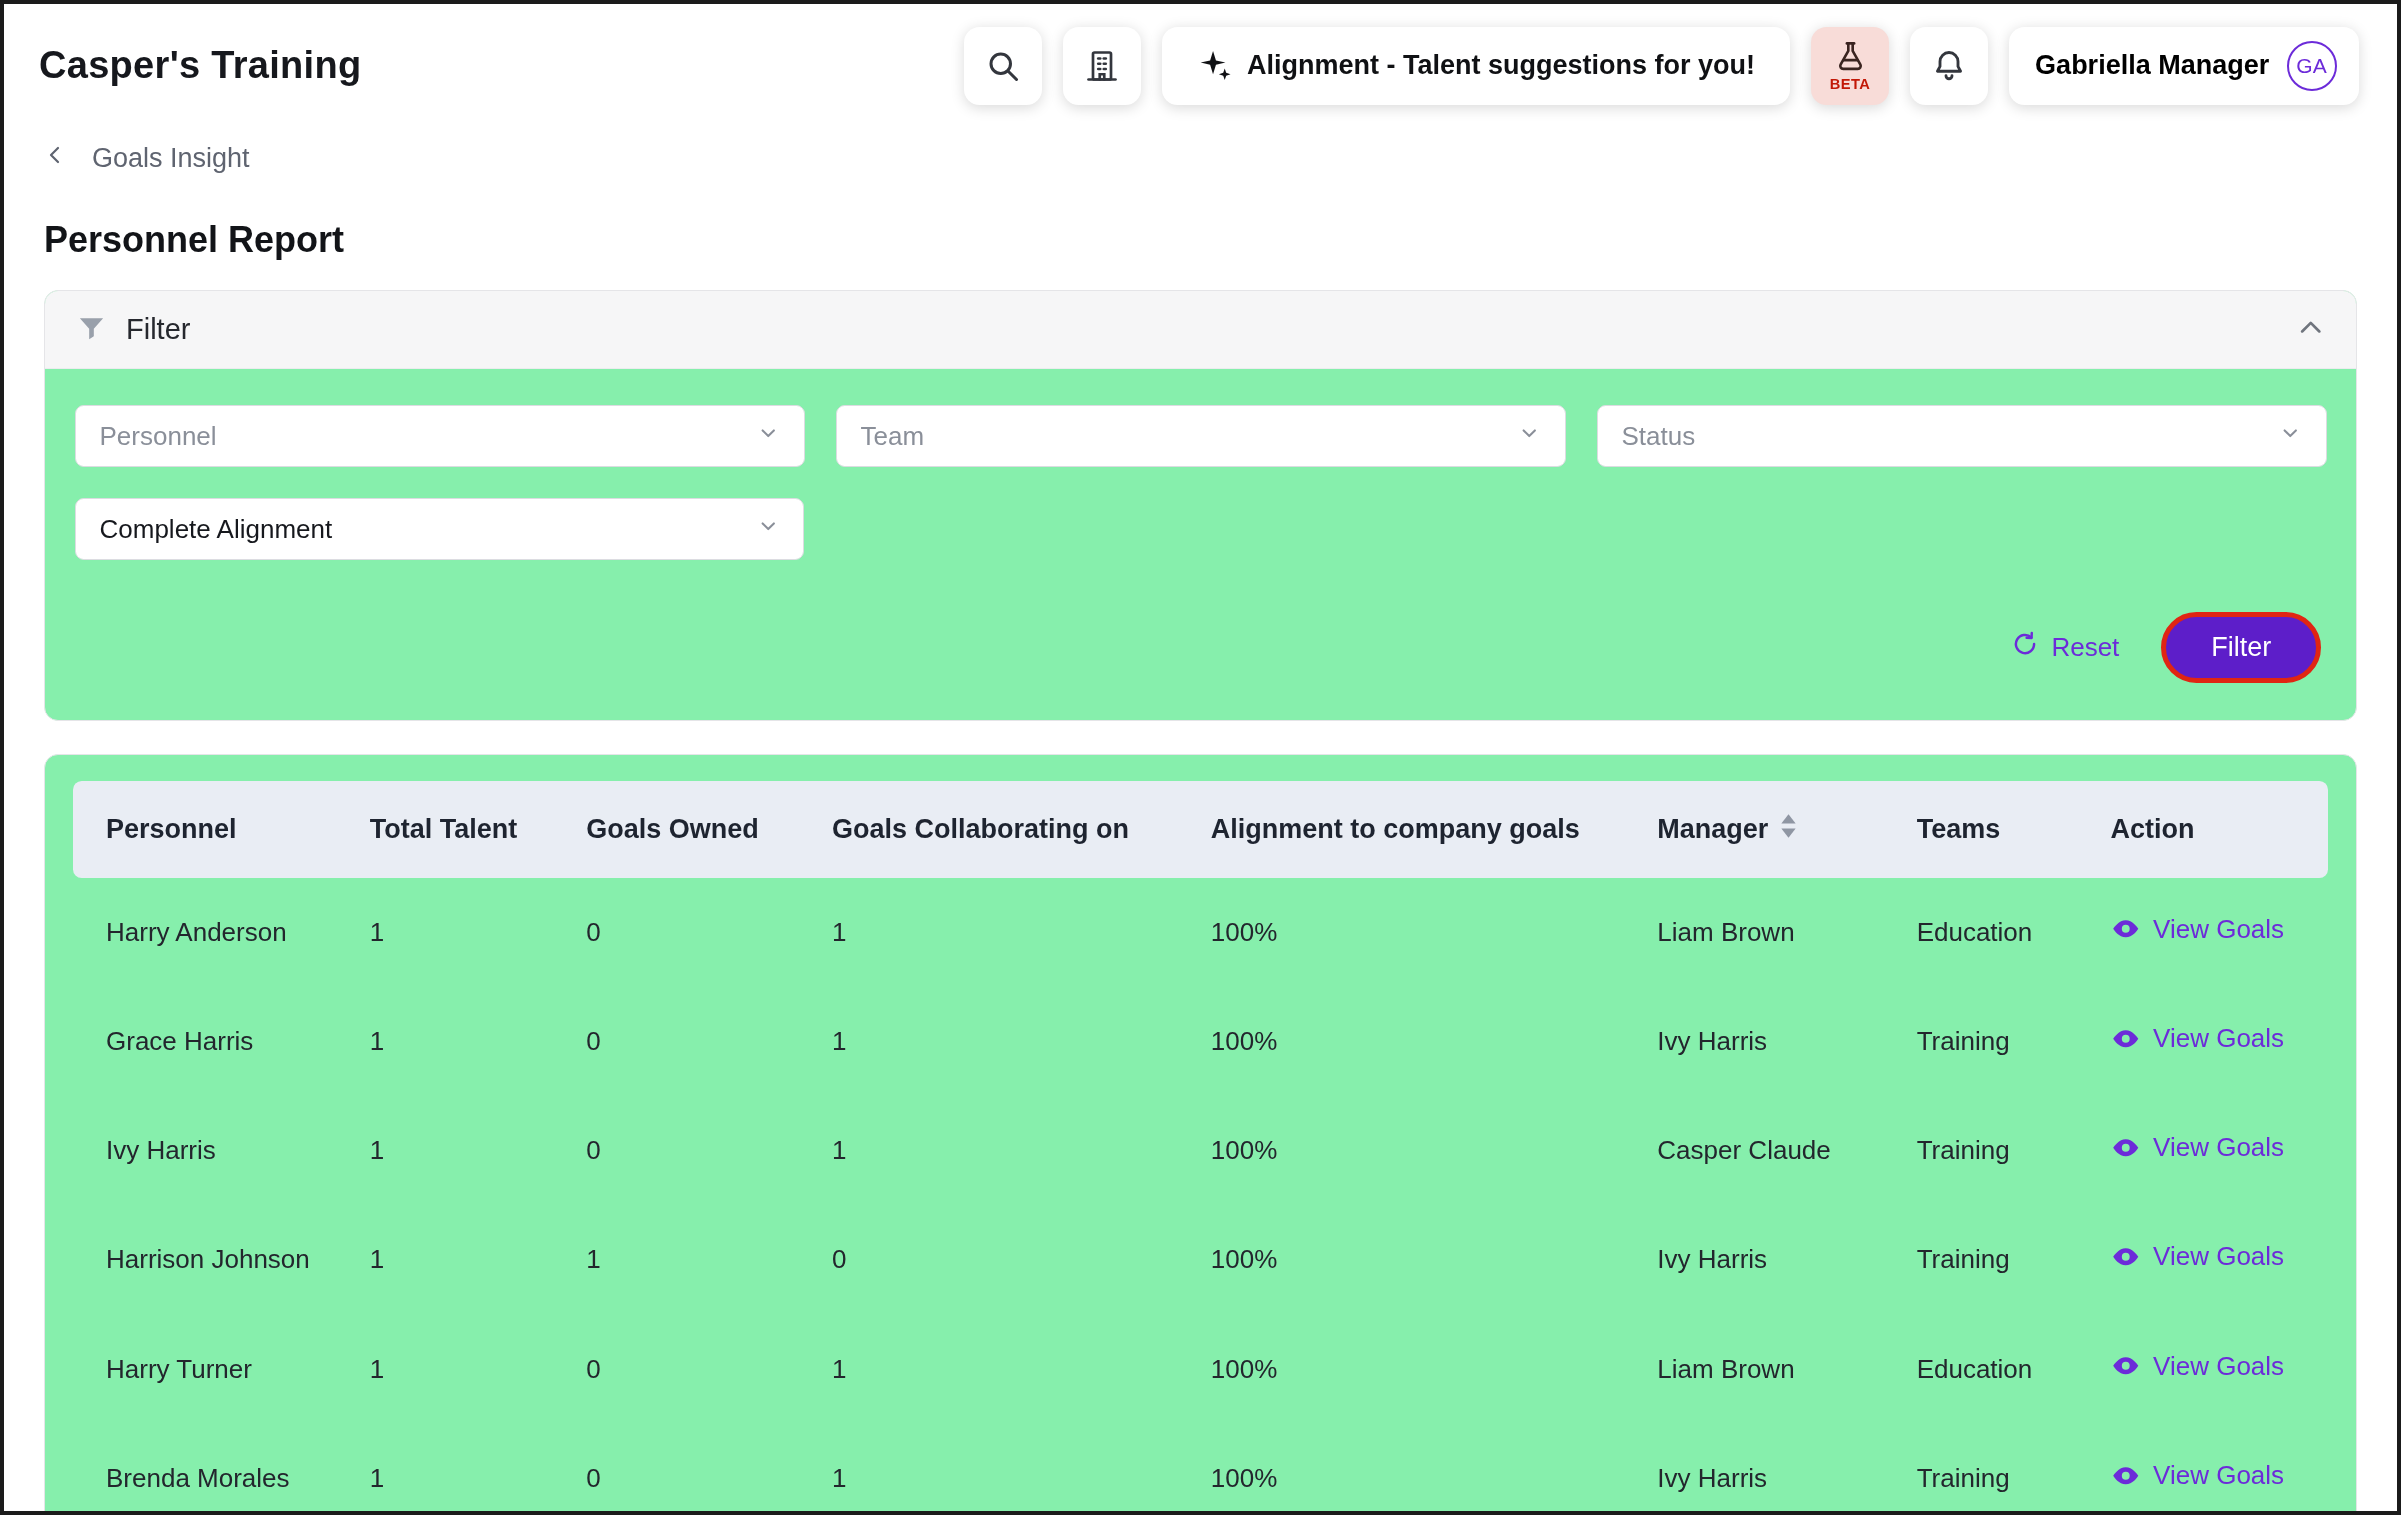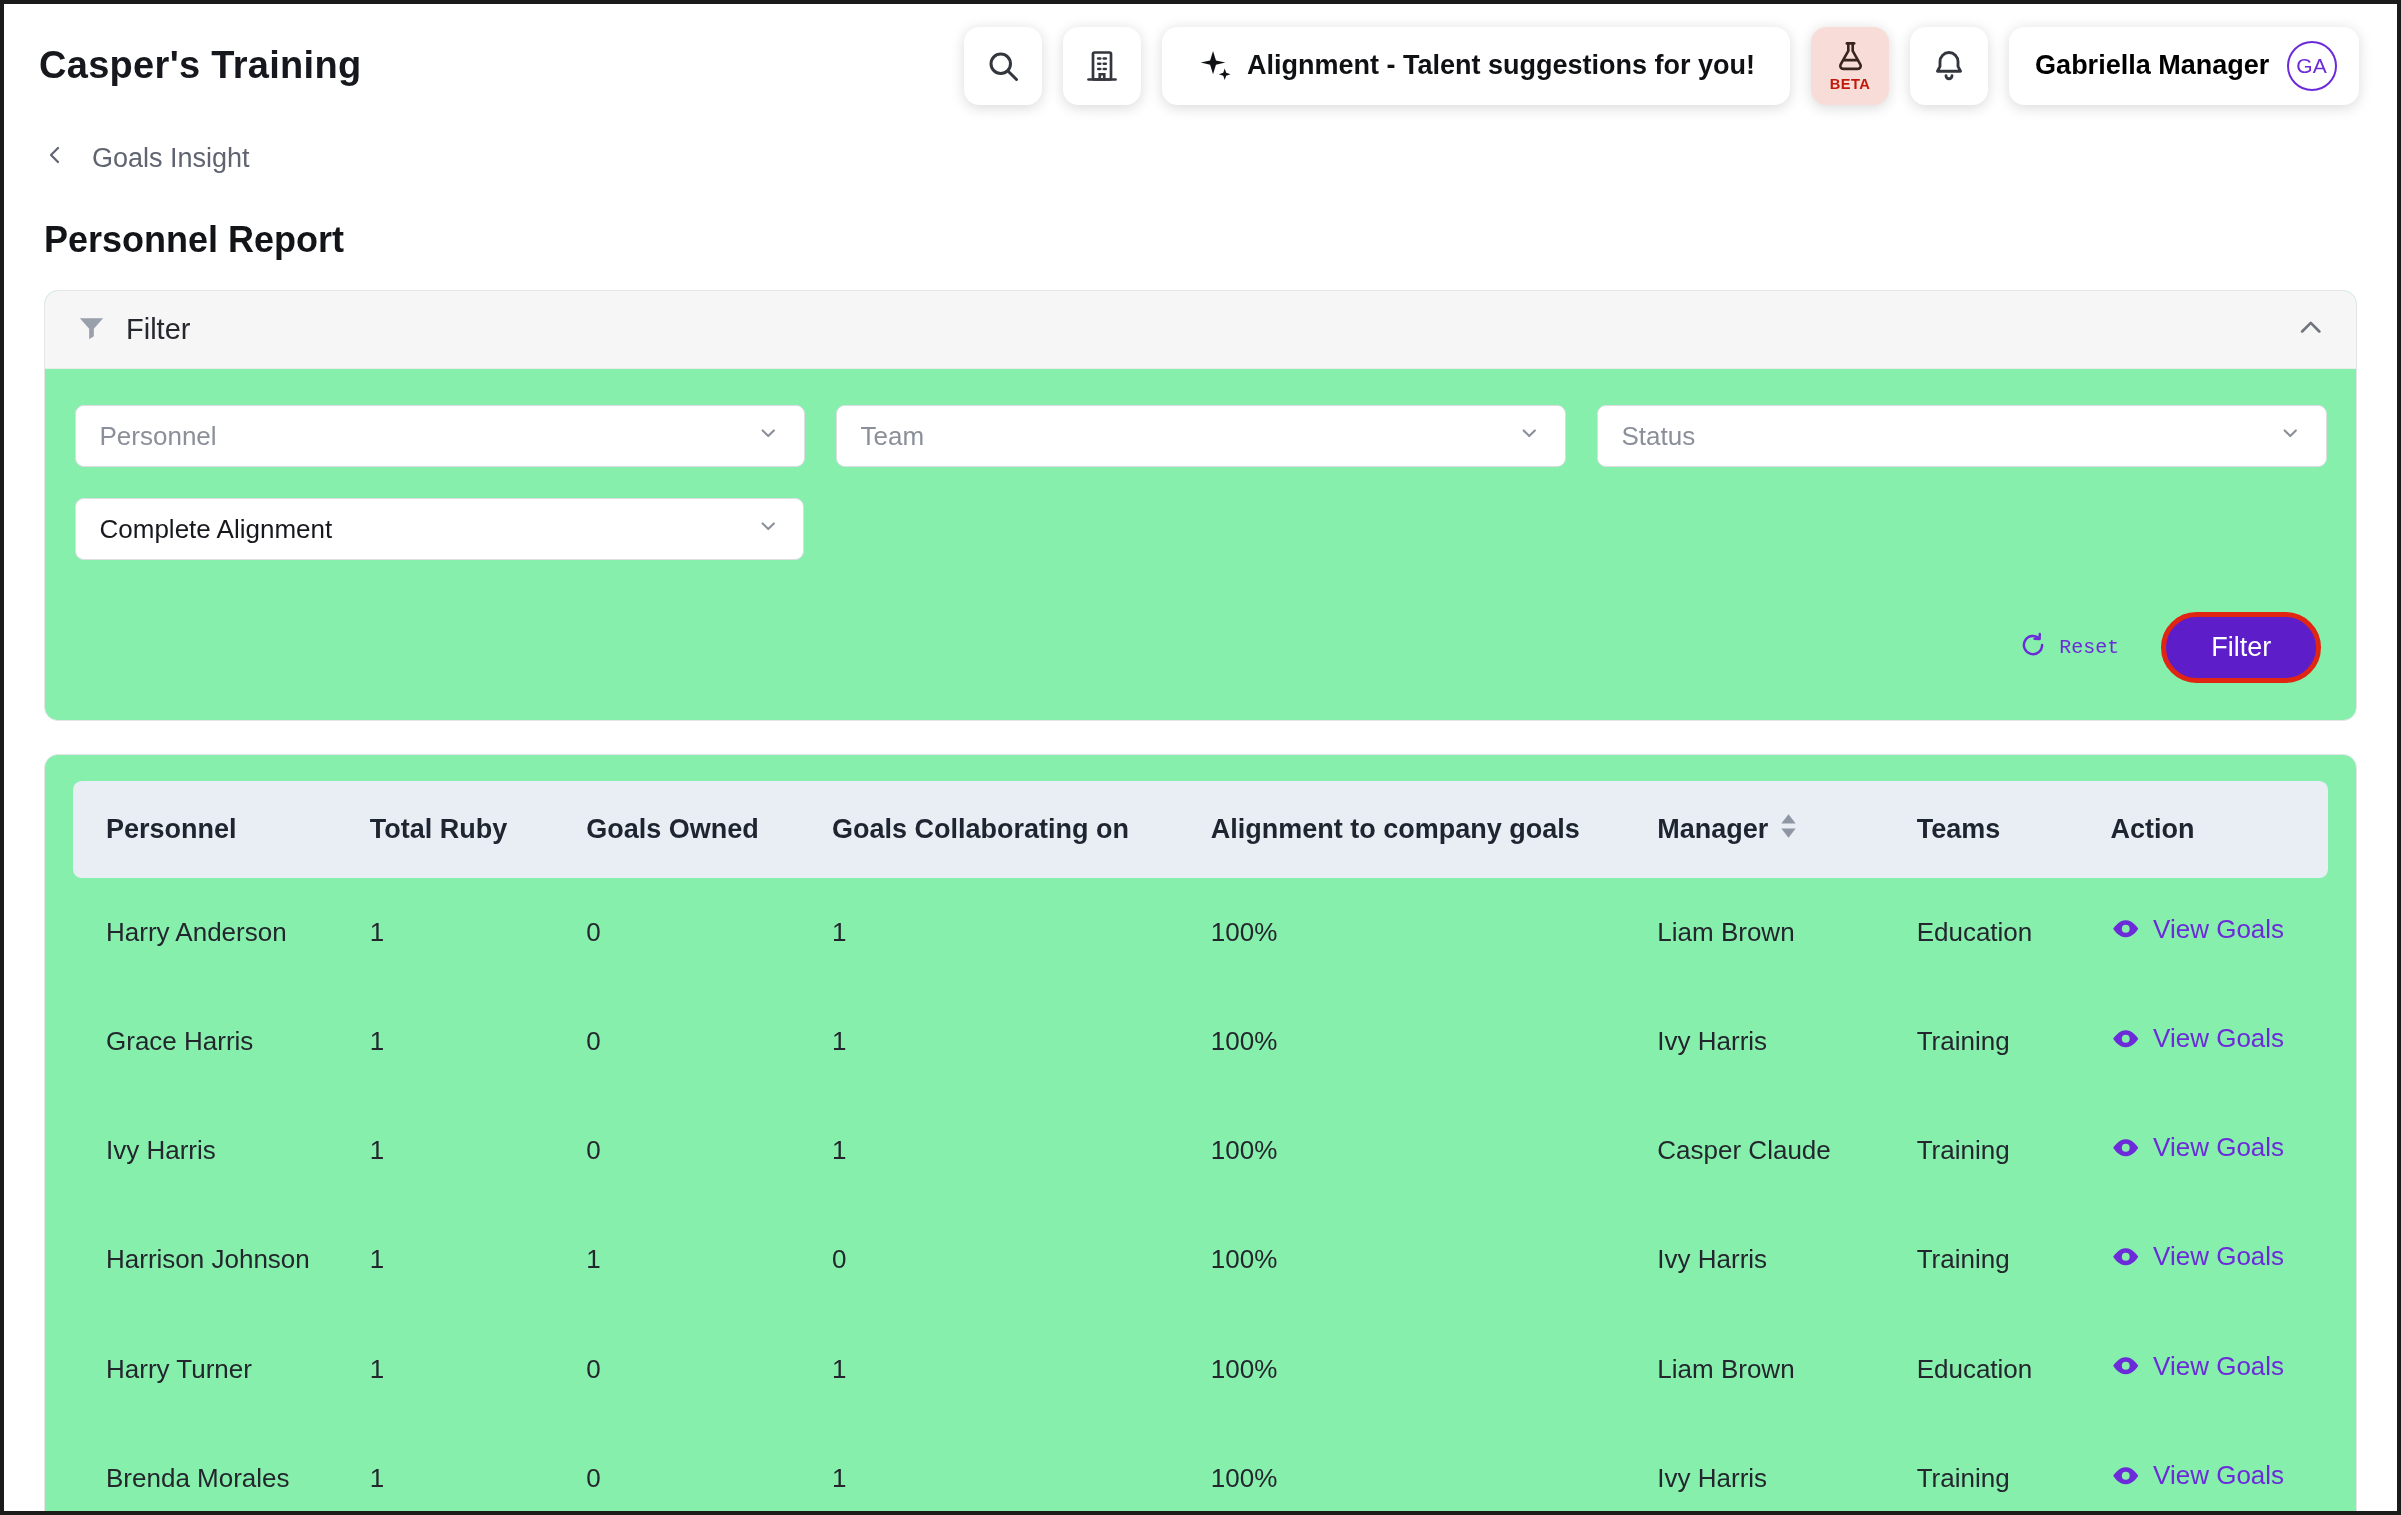--- a/index.html
+++ b/index.html
@@ -51,21 +51,21 @@
   .filter-body{padding:36px 29.5px 29.5px;}
   .select-row{display:grid;grid-template-columns:repeat(3,1fr);gap:31px;}
   .select{
     height:62px;border:1.7px solid var(--border-gray);border-radius:8.7px;background:#fff;
     display:flex;align-items:center;justify-content:space-between;padding:0 24px;
     font-size:26px;cursor:pointer;color:var(--text-dark);
   }
   .select .ph{color:var(--placeholder-gray);}
   .second-row{margin-top:31px;width:calc((100% - 62px)/3);}
   .filter-actions{display:flex;justify-content:flex-end;align-items:center;gap:42px;margin:52px 5.2px 7px 0;}
-  .reset-link{display:flex;align-items:center;gap:12px;color:var(--purple);font-size:20px;background:none;border:none;cursor:pointer;font-family:Liberation Mono, monospace;}
+  .reset-link{display:flex;align-items:center;gap:12px;color:var(--purple);font-size:26px;background:none;border:none;cursor:pointer;font-family:Liberation Sans, sans-serif;}
   .filter-btn{
     background:var(--button-purple);color:#fff;font-size:27px;font-family:inherit;
     height:71px;padding:0 45px;border-radius:865px;border:5.2px solid var(--highlight-red);cursor:pointer;
   }
   
   .table-card{margin-top:33px;padding:26px 28px 24px;}
   table{width:100%;border-collapse:collapse;}
   col.c-personnel{width:12.7%;} col.c-total{width:9.6%;} col.c-owned{width:10.9%;}
   col.c-collab{width:16.8%;} col.c-align{width:19.8%;} col.c-manager{width:11.5%;}
   col.c-teams{width:8.6%;} col.c-action{width:10.1%;}
@@ -228,21 +228,21 @@
         <col class="c-owned">
         <col class="c-collab">
       <col class="c-align">
         <col class="c-manager">
         <col class="c-teams">
         <col class="c-action">
     </colgroup>
     <thead>
       <tr>
         <th>Personnel</th>
-        <th>Total Ruby</th>
+        <th>Total Talent</th>
         <th>Goals Owned</th>
         <th>Goals Collaborating on</th>
         <th>Alignment to company goals</th>
         <th>
           <span class="th-inner">
             <span>Manager</span>
             <span>
               <svg width="19" height="26" viewBox="0 0 14 20">
                 <polygon points="7,1 12.5,8 1.5,8" fill="#8F96A3"></polygon>
                 <polygon points="7,19 12.5,12 1.5,12" fill="#8F96A3"></polygon>

